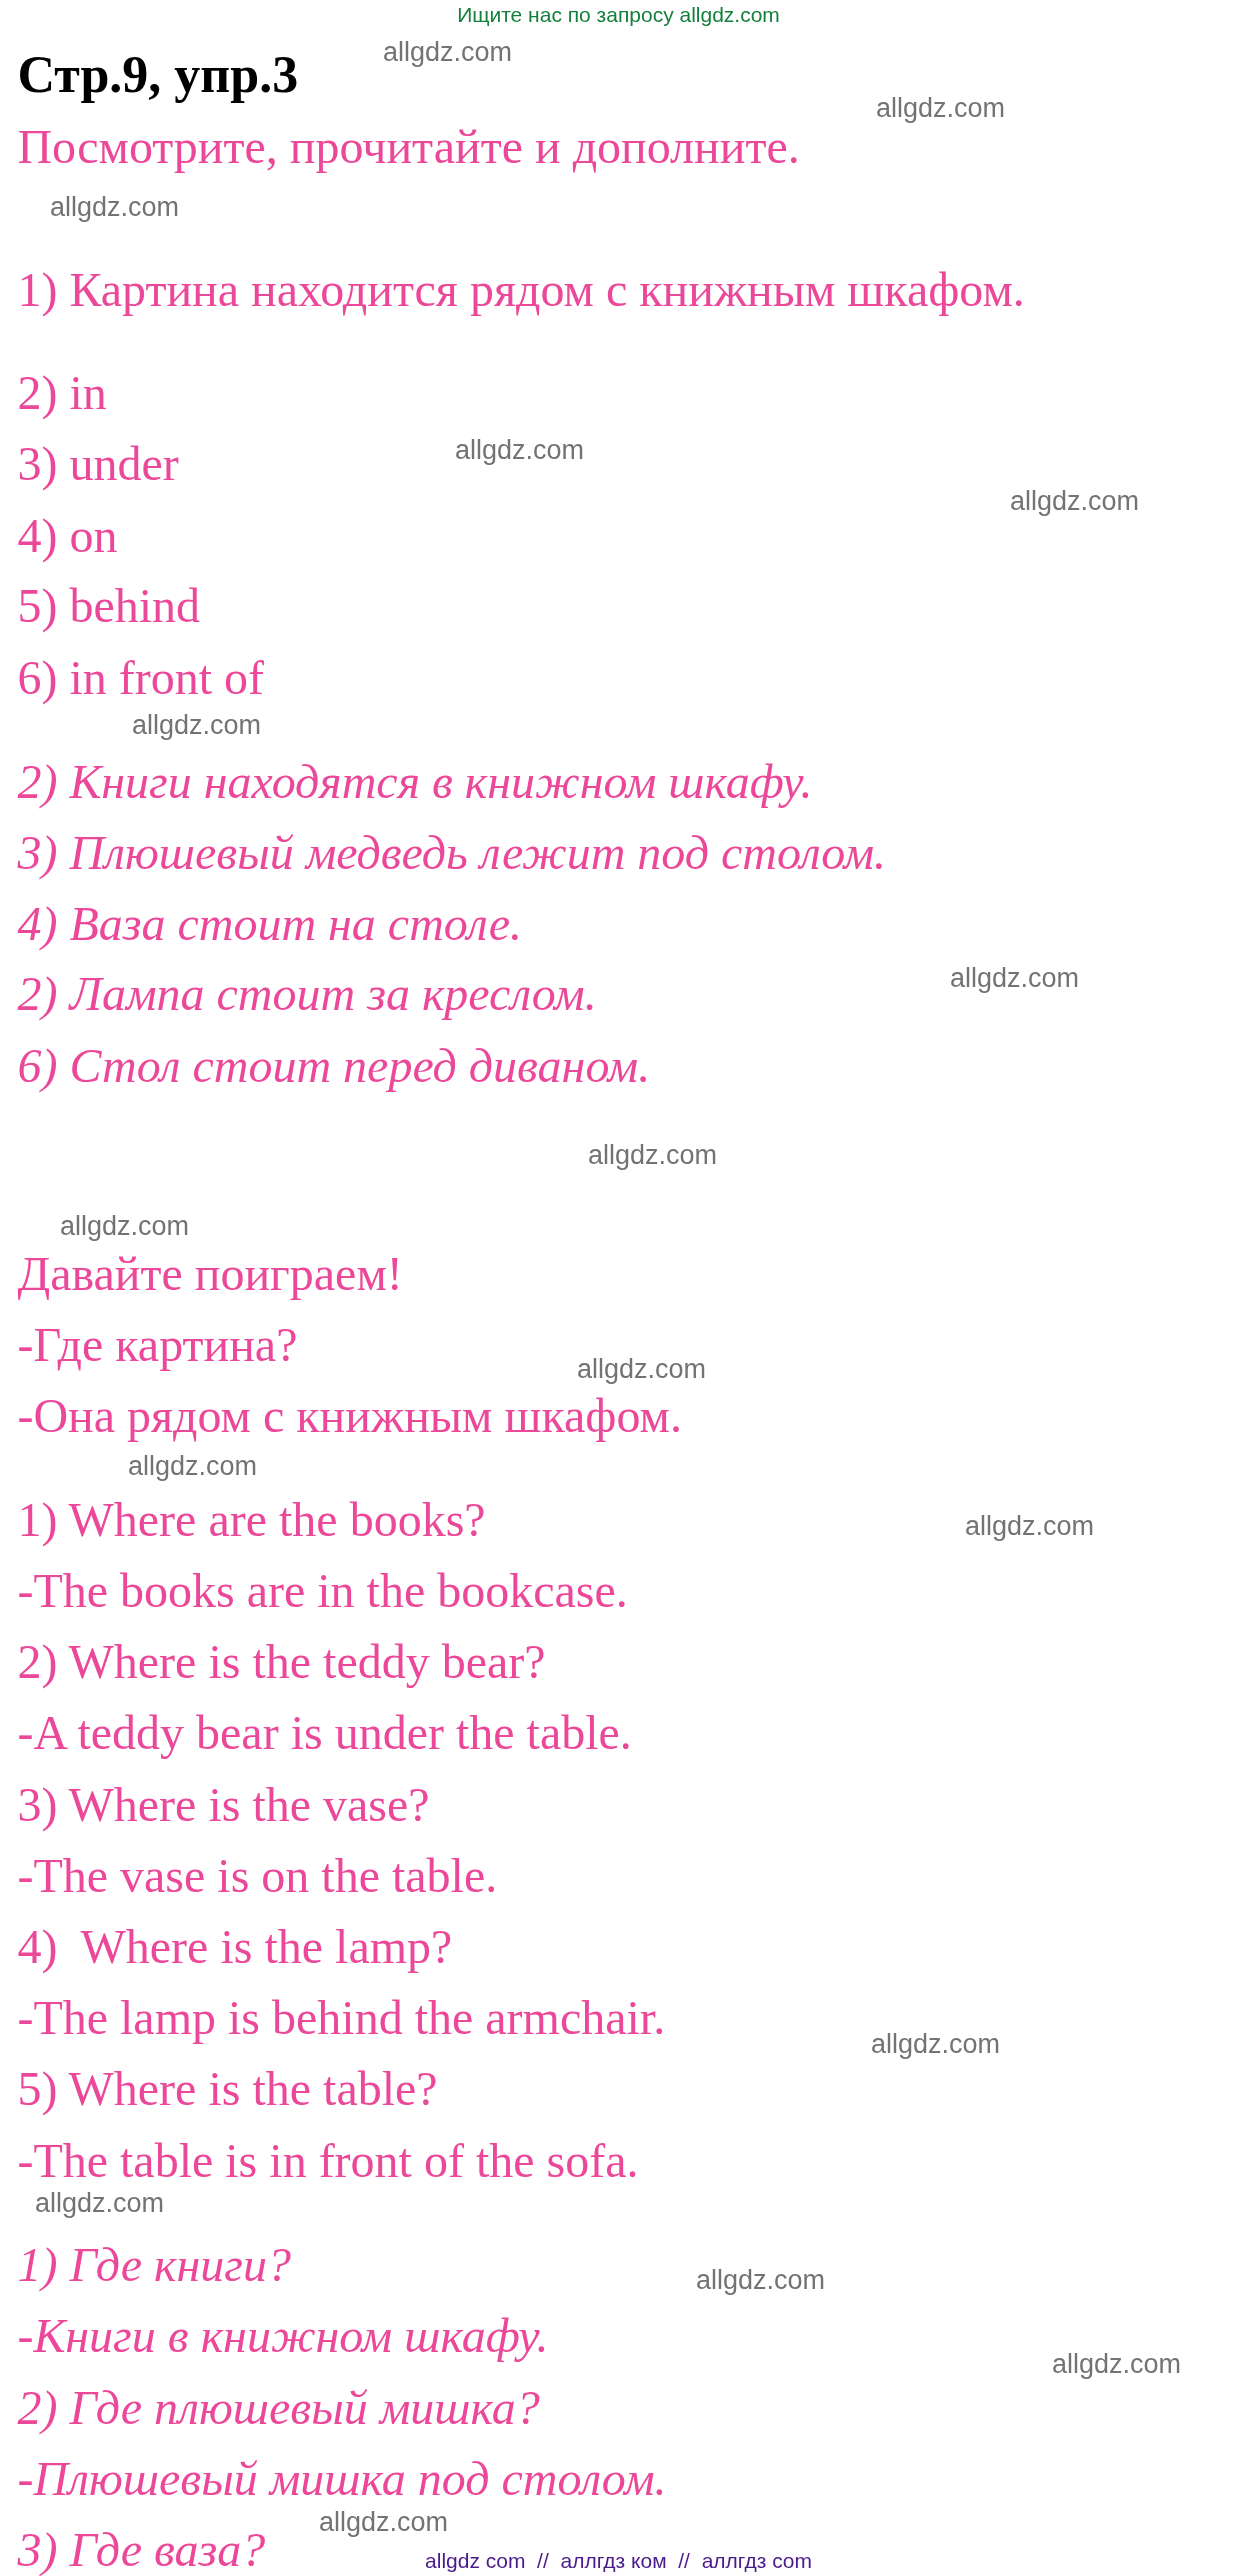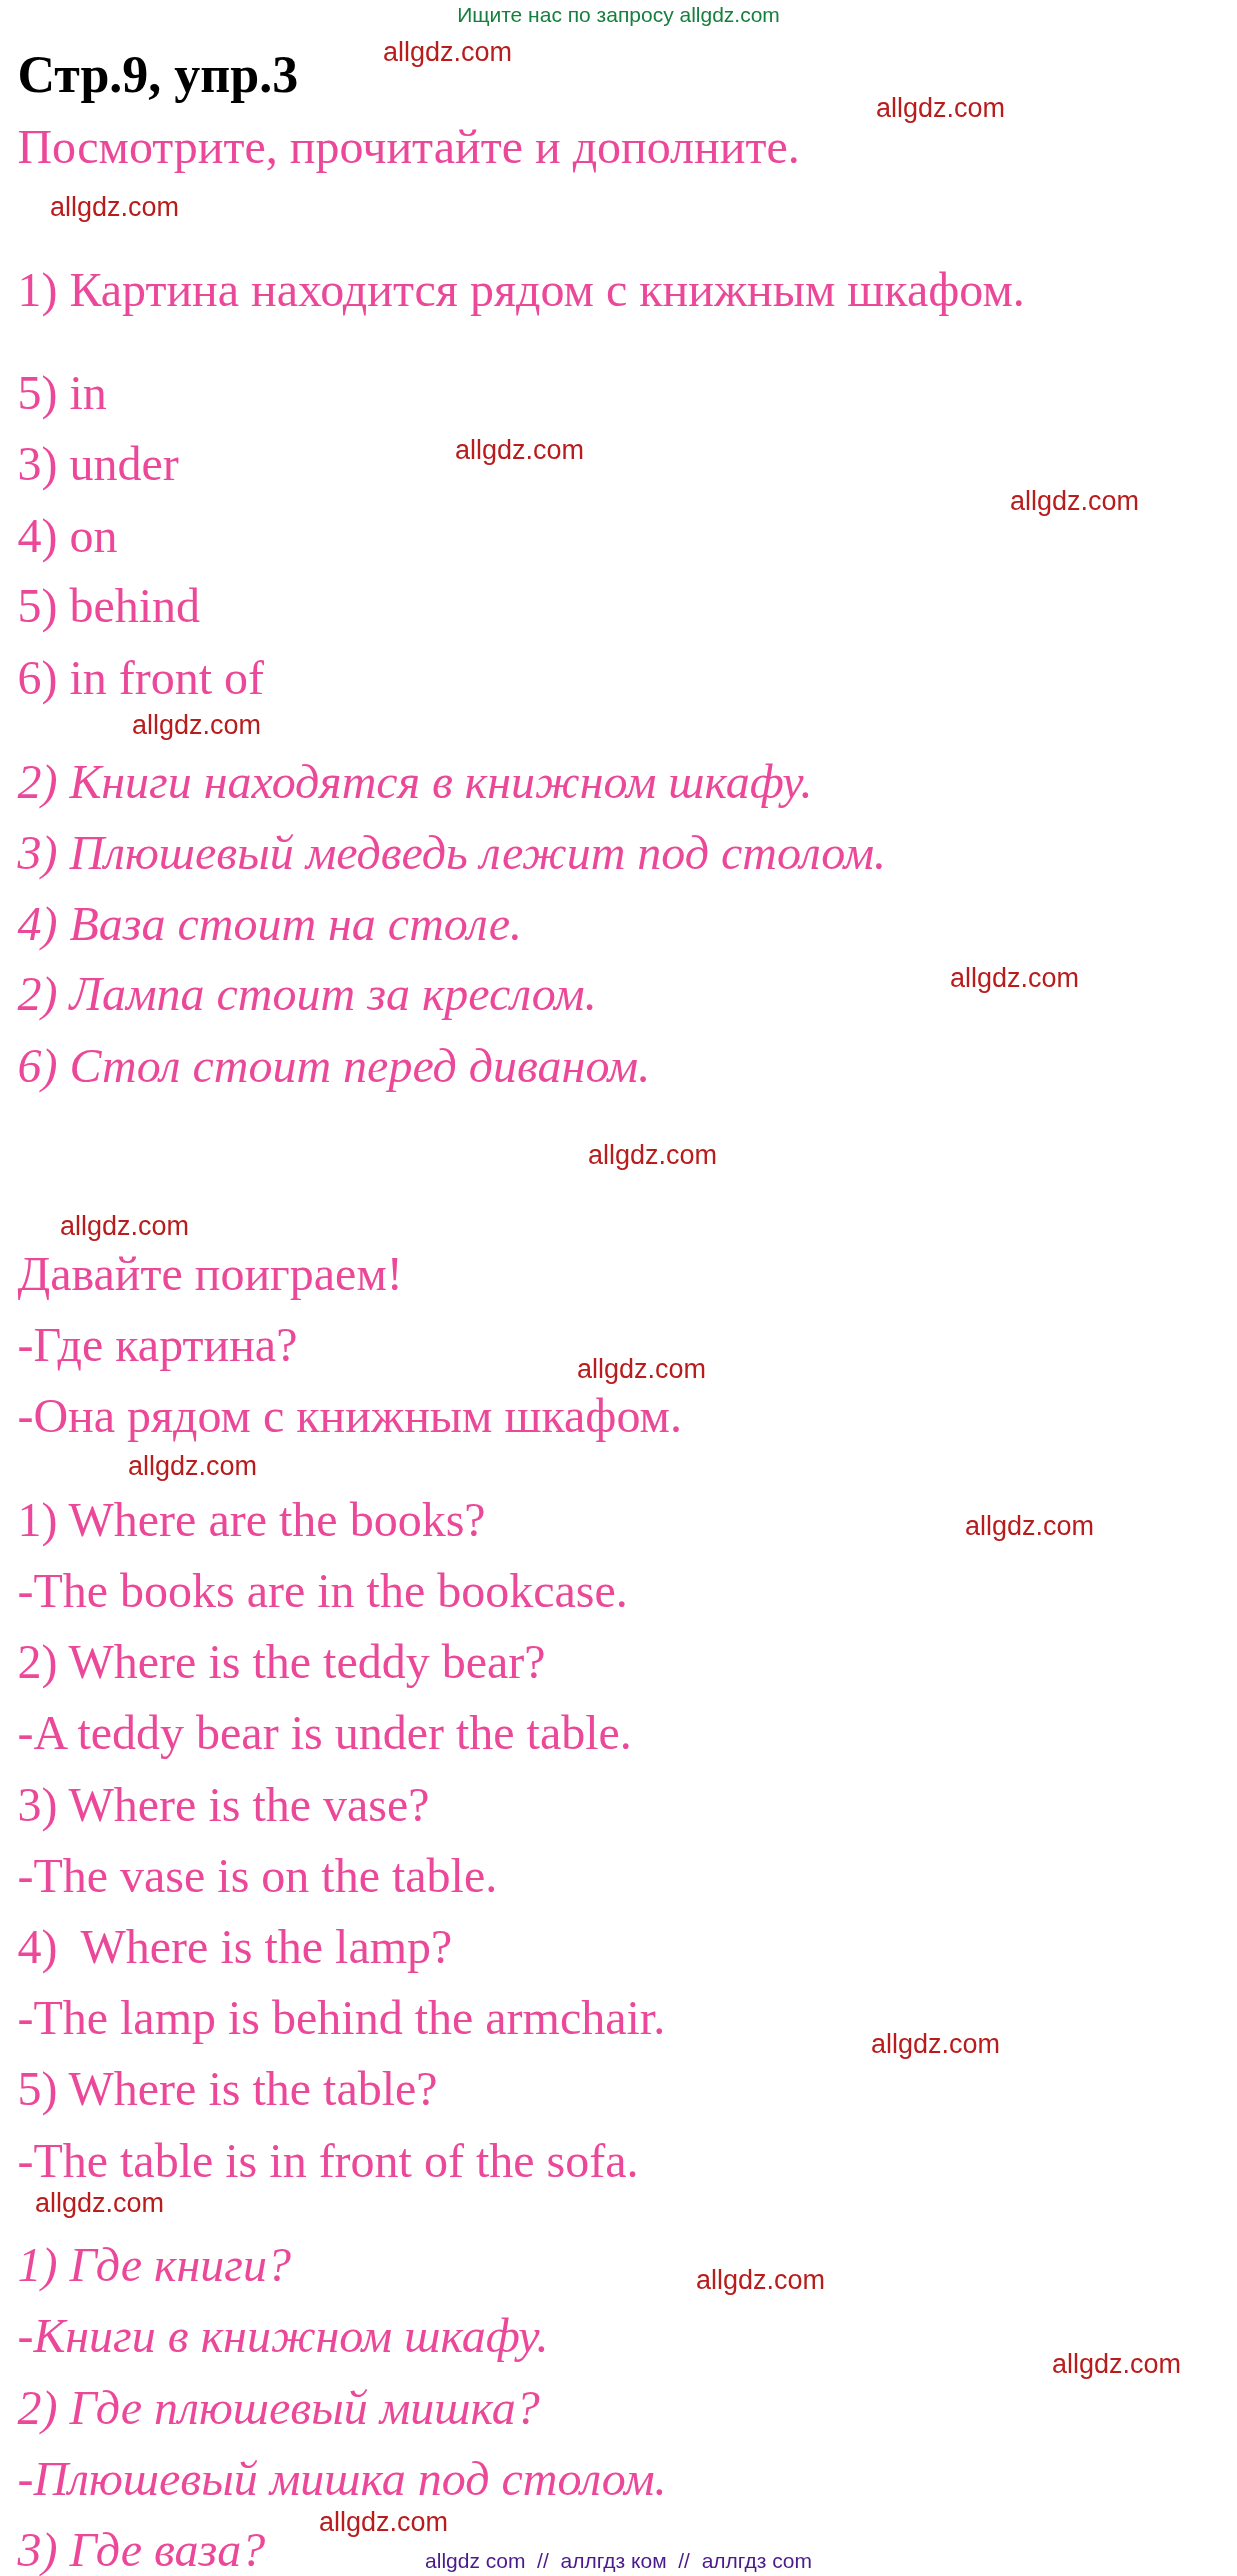--- a/index.html
+++ b/index.html
@@ -2,34 +2,34 @@
 <html><head>
 <meta charset="utf-8">
 <style>
   html, body { margin:0; padding:0; background:#ffffff; }
   body { width:1237px; height:2576px; position:relative; overflow:hidden; }
   .abs { position:absolute; white-space:pre; }
   .top-banner { font-family:"Liberation Sans", sans-serif; font-size:21px; color:#15803d; left:0; width:1237px; text-align:center; top:1.9px; line-height:25px; }
   .title { font-family:"Liberation Serif", serif; font-weight:bold; font-size:52px; color:#000; line-height:58px; left:17.4px; }
   .line { font-family:"Liberation Serif", serif; font-size:48px; color:#ec4899; line-height:58px; left:17.4px; }
   .it { font-style:italic; }
-  .wm { font-family:"Liberation Sans", sans-serif; font-size:27px; color:#b91c1c; line-height:31px; }
+  .wm { font-family:"Liberation Sans", sans-serif; font-size:27px; color:#737373; line-height:31px; }
   .footer { font-family:"Liberation Sans", sans-serif; font-size:21px; color:#4b1a8c; left:0; width:1237px; text-align:center; line-height:25px; }
 </style>
 </head>
 <body>
 
 <div class="abs top-banner">Ищите нас по запросу allgdz.com</div>
 
 <div class="abs title" style="top:46px;">Стр.9, упр.3</div>
 <div class="abs line" style="top:118px;">Посмотрите, прочитайте и дополните.</div>
 
 <div class="abs line" style="top:261px;">1) Картина находится рядом с книжным шкафом.</div>
 
-<div class="abs line" style="top:364px;">5) in</div>
+<div class="abs line" style="top:364px;">2) in</div>
 <div class="abs line" style="top:435px;">3) under</div>
 <div class="abs line" style="top:507px;">4) on</div>
 <div class="abs line" style="top:577px;">5) behind</div>
 <div class="abs line" style="top:649px;">6) in front of</div>
 
 <div class="abs line it" style="top:753px;">2) Книги находятся в книжном шкафу.</div>
 <div class="abs line it" style="top:824px;">3) Плюшевый медведь лежит под столом.</div>
 <div class="abs line it" style="top:895px;">4) Ваза стоит на столе.</div>
 <div class="abs line it" style="top:965px;">2) Лампа стоит за креслом.</div>
 <div class="abs line it" style="top:1037px;">6) Стол стоит перед диваном.</div>

